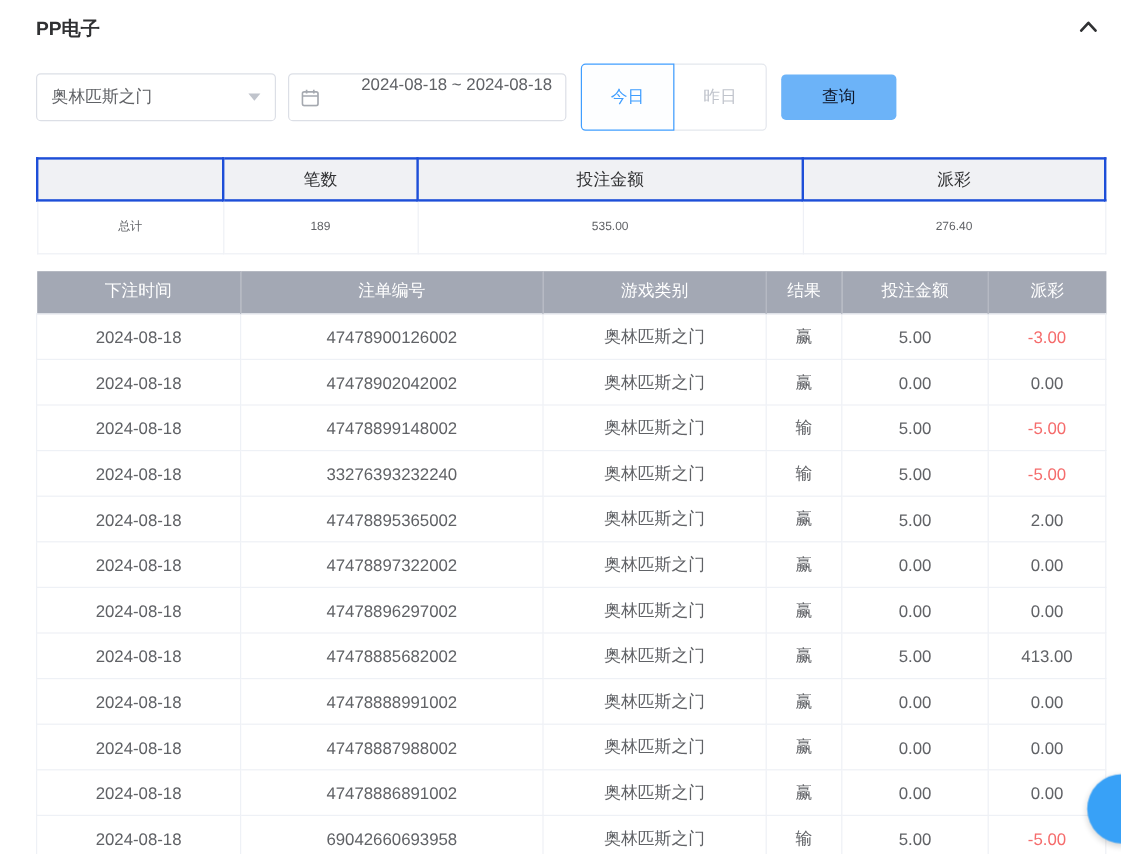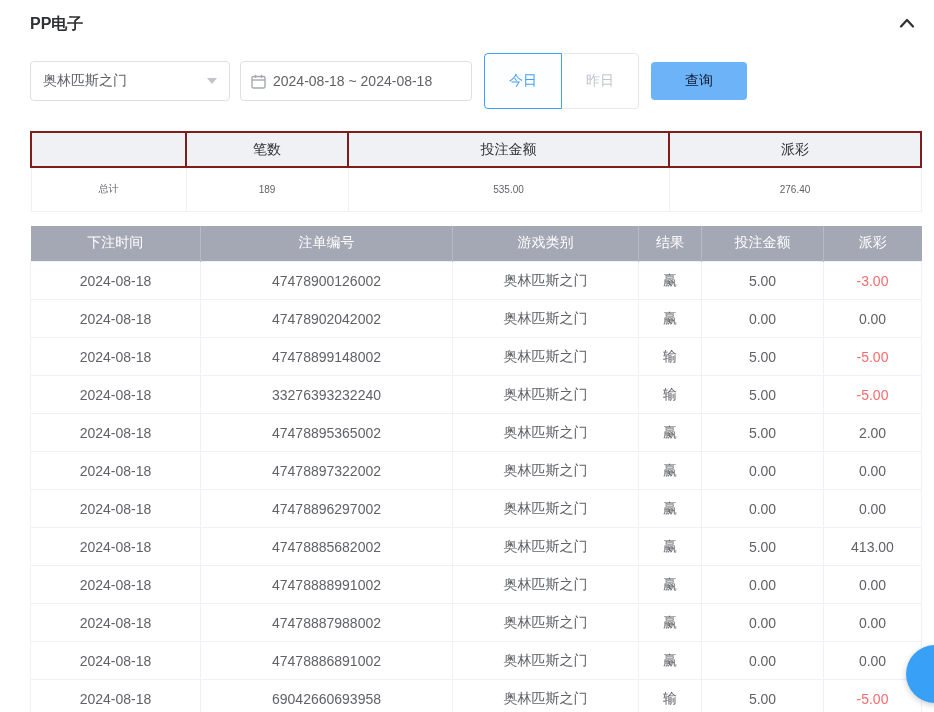--- a/index.html
+++ b/index.html
@@ -27,23 +27,23 @@
     display: flex; align-items: center; justify-content: space-between;
     padding: 0 12px; font-size: 14px; color: #606266; cursor: pointer;
     background: #fff; margin-right: 10px;
   }
   .caret-down {
     width: 0; height: 0; border-left: 5px solid transparent;
     border-right: 5px solid transparent; border-top: 6px solid #c0c4cc;
   }
   .date-box {
     width: 232px; height: 40px; border: 1px solid #dcdfe6; border-radius: 4px;
-    display: flex; align-items: center; padding: 0 10px;
+    display: flex; padding: 0 10px;
     font-size: 14px; color: #606266; background: #fff; cursor: pointer;
-    margin-right: 12px; white-space: nowrap;
+    margin-right: 12px; white-space: nowrap; gap: 28px;
   }
   .cal-icon { margin-right: 7px; display: flex; align-items: center; }
   .btn-group { display: flex; margin-right: 12px; }
   .qbtn {
     width: 78px; height: 56px; background: #fff; border: 1px solid #e4e7ed;
     color: #c0c4cc; font-size: 14px; cursor: pointer; margin-left: -1px;
     font-family: inherit;
   }
   .qbtn:first-child { border-radius: 4px 0 0 4px; margin-left: 0; }
   .qbtn:last-child { border-radius: 0 4px 4px 0; }
@@ -54,21 +54,21 @@
   .search-btn {
     width: 96px; height: 38px; background: #6cb3f8; border: none; border-radius: 4px;
     color: #0f172a; font-size: 14px; cursor: pointer; font-family: inherit;
   }
 
   
   table { border-collapse: collapse; width: 892px; table-layout: fixed; }
   .summary { margin-bottom: 14px; }
   .summary th {
     background: #f0f1f4; height: 35px; font-size: 14px; font-weight: 400;
-    color: #303133; border: 2px solid #7f1d1d; text-align: center;
+    color: #303133; border: 2px solid #1d4ed8; text-align: center;
   }
   .summary td {
     height: 44px; font-size: 10px; color: #606266; text-align: center;
     border: 1px solid #eef0f6; background: #fff;
   }
 
   
   .detail thead th {
     background: #a3a8b4; color: #ffffff; height: 36px; font-size: 14px;
     font-weight: 400; border-right: 1px solid #b6bac4;

